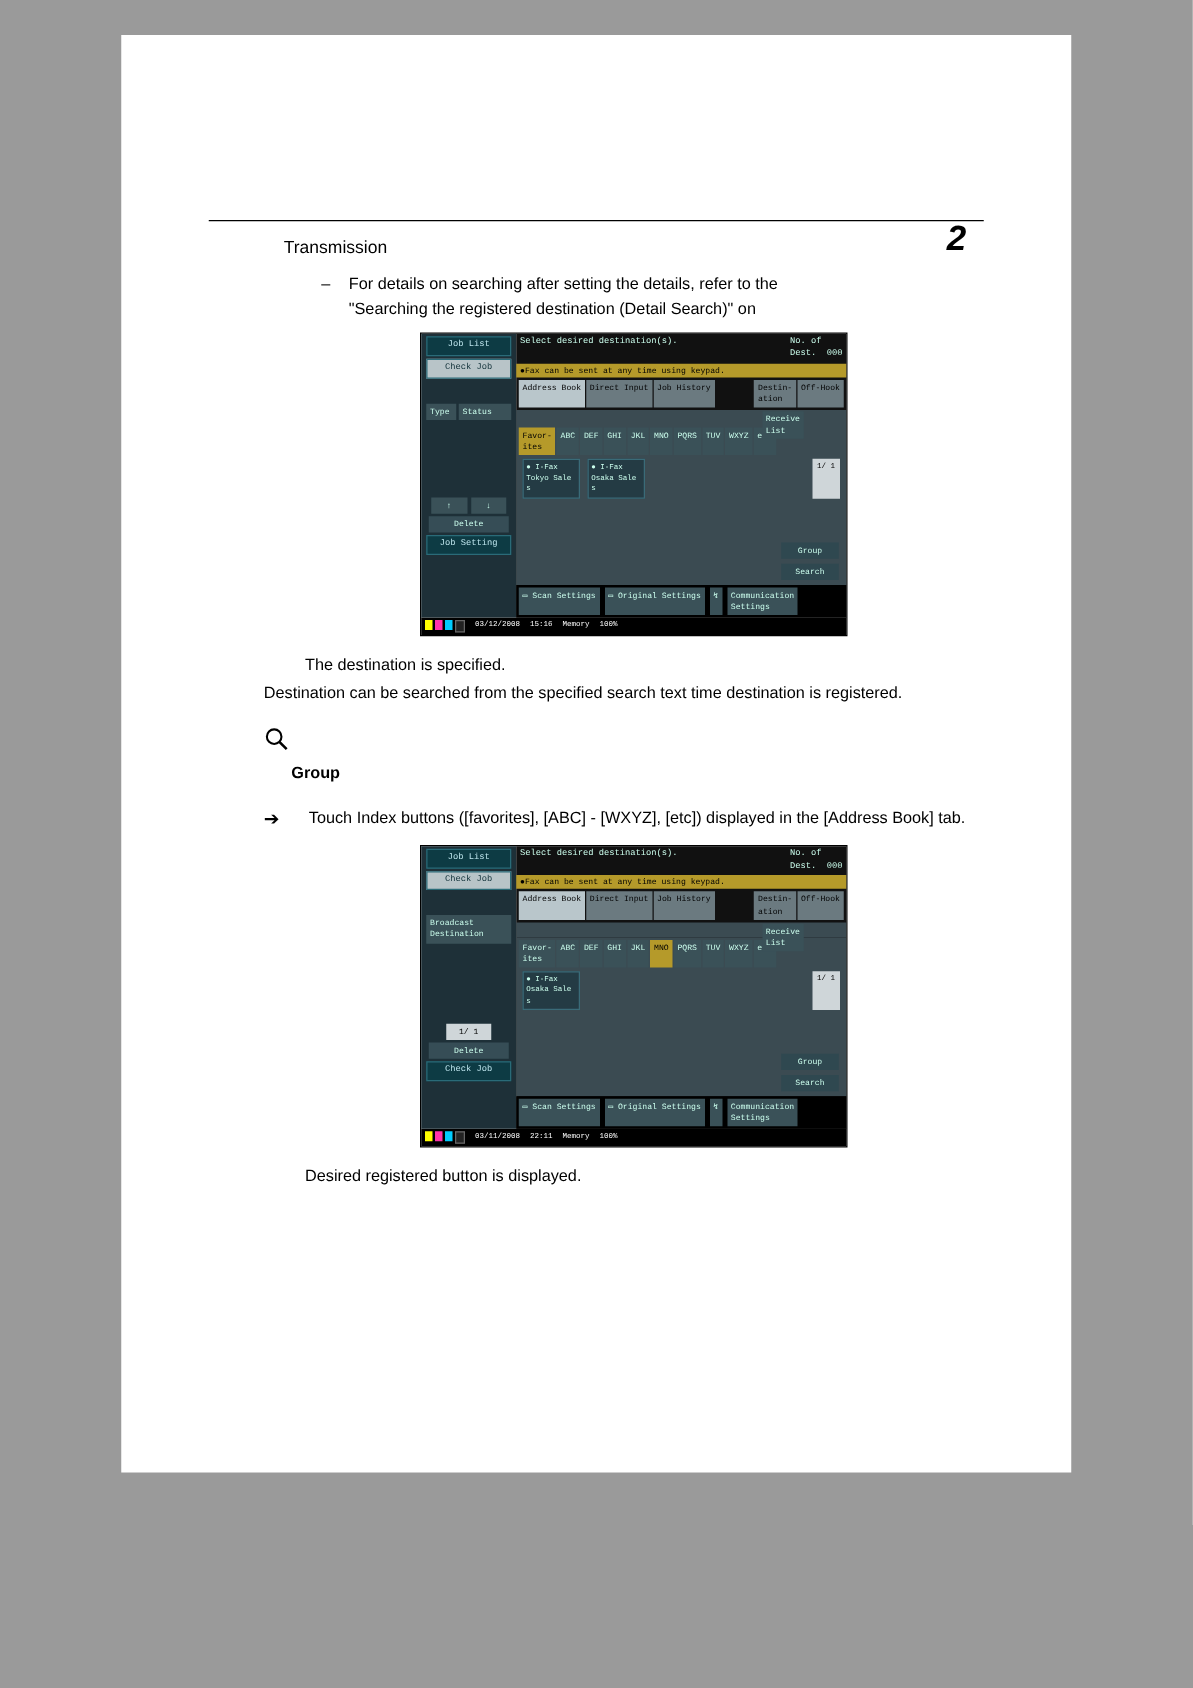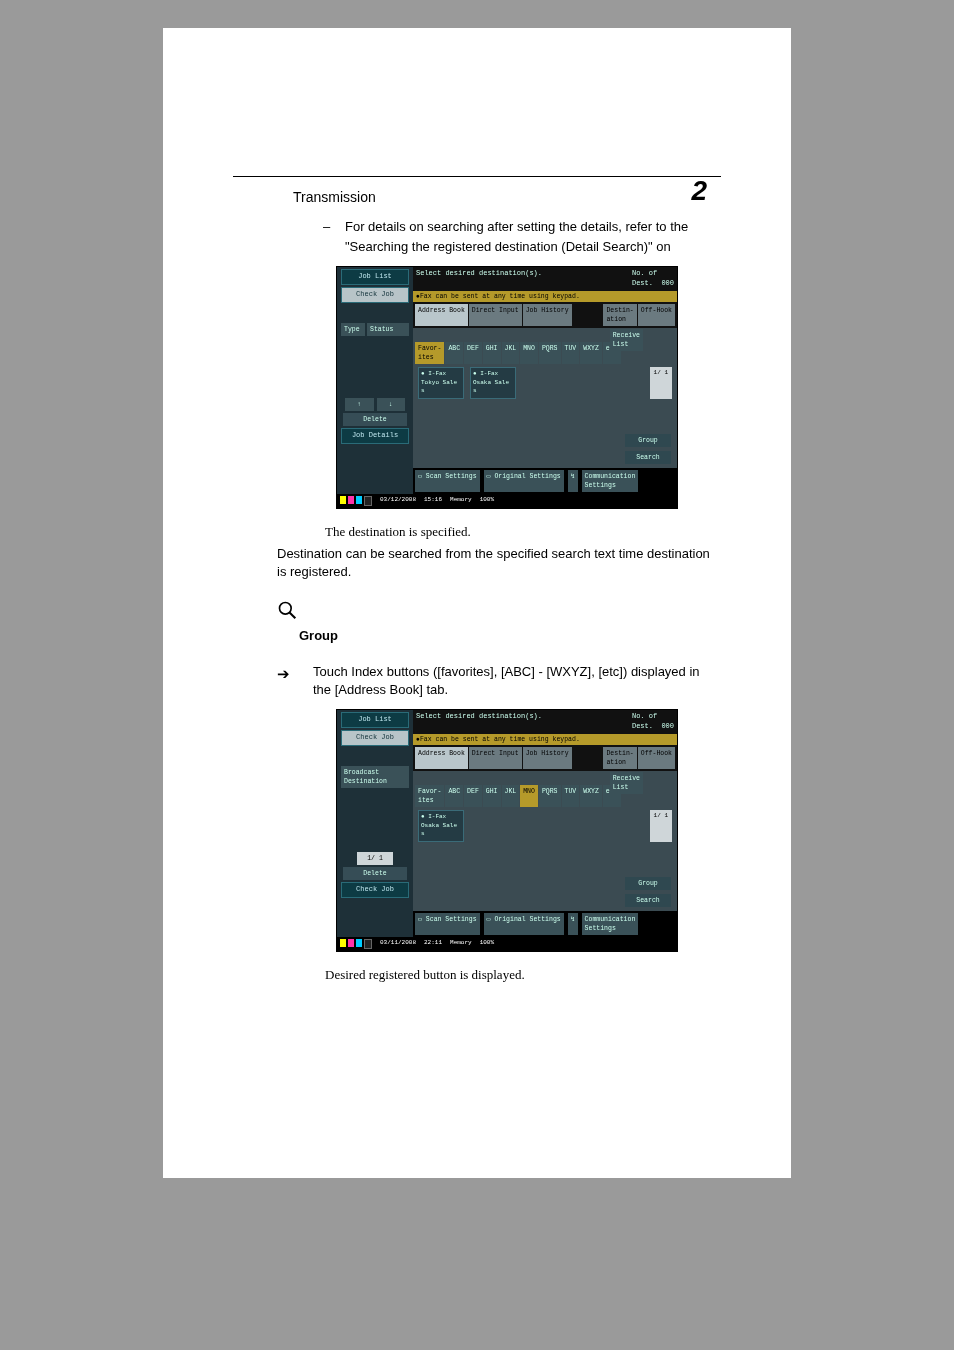--- a/index.html
+++ b/index.html
@@ -6,21 +6,21 @@
     margin: 0;
     padding: 0;
     background: #9a9a9a;
     width: 954px;
     height: 1350px;
     font-family: Arial, Helvetica, sans-serif;
     color: #000;
   }
   .page {
     background: #fff;
-    width: 628px;
+    width: 760px;
     height: 1150px;
     margin: 28px auto 0;
     position: relative;
     box-sizing: border-box;
     padding: 110px 70px 40px 130px;
   }
   .hdr {
     position: absolute;
     top: 148px;
     left: 0;
@@ -58,21 +58,21 @@
 
   .body {
     margin-top: 80px;
     font-size: 13px;
     line-height: 1.4;
   }
   .bullet-row { display: flex; margin: 12px 0 2px 30px; }
   .bullet-dash { width: 22px; flex: none; }
   .sub-indent { margin-left: 52px; }
 
-  .after { margin: 10px 0 2px 32px; font-family: Liberation Serif, serif; }
+  .after { margin: 10px 0 2px 17px; }
 
   h4.sect {
     font-size: 14px;
     font-weight: bold;
     margin: 24px 0 8px -16px;
   }
   .para { margin: 4px 0 10px -16px; }
 
   .detail-block { margin: 18px 0 0 -16px; }
   .mag {
@@ -170,21 +170,21 @@
           <div style="display:flex;margin:0 4px">
             <div class="ibtn" style="flex:1">Type</div>
             <div class="ibtn" style="flex:2;margin-left:2px">Status</div>
           </div>
           <div style="height:62px"></div>
           <div style="display:flex;gap:3px;margin:0 8px">
             <div class="ibtn" style="flex:1;text-align:center">↑</div>
             <div class="ibtn" style="flex:1;text-align:center">↓</div>
           </div>
           <div class="del">Delete</div>
-          <div class="tbtn">Job Details</div>
+          <div class="tbtn">Job Setting</div>
         </div>
         <div class="fig-right">
           <div style="display:flex;justify-content:space-between;padding:2px 3px">
             <span>Select desired destination(s).</span>
             <span style="white-space:pre"><span>No. of
 Dest.</span>  <span>000</span></span>
           </div>
           <div class="ybar">●Fax can be sent at any time using keypad.</div>
           <div class="tabbar">
             <div class="tab sel">Address Book</div>

